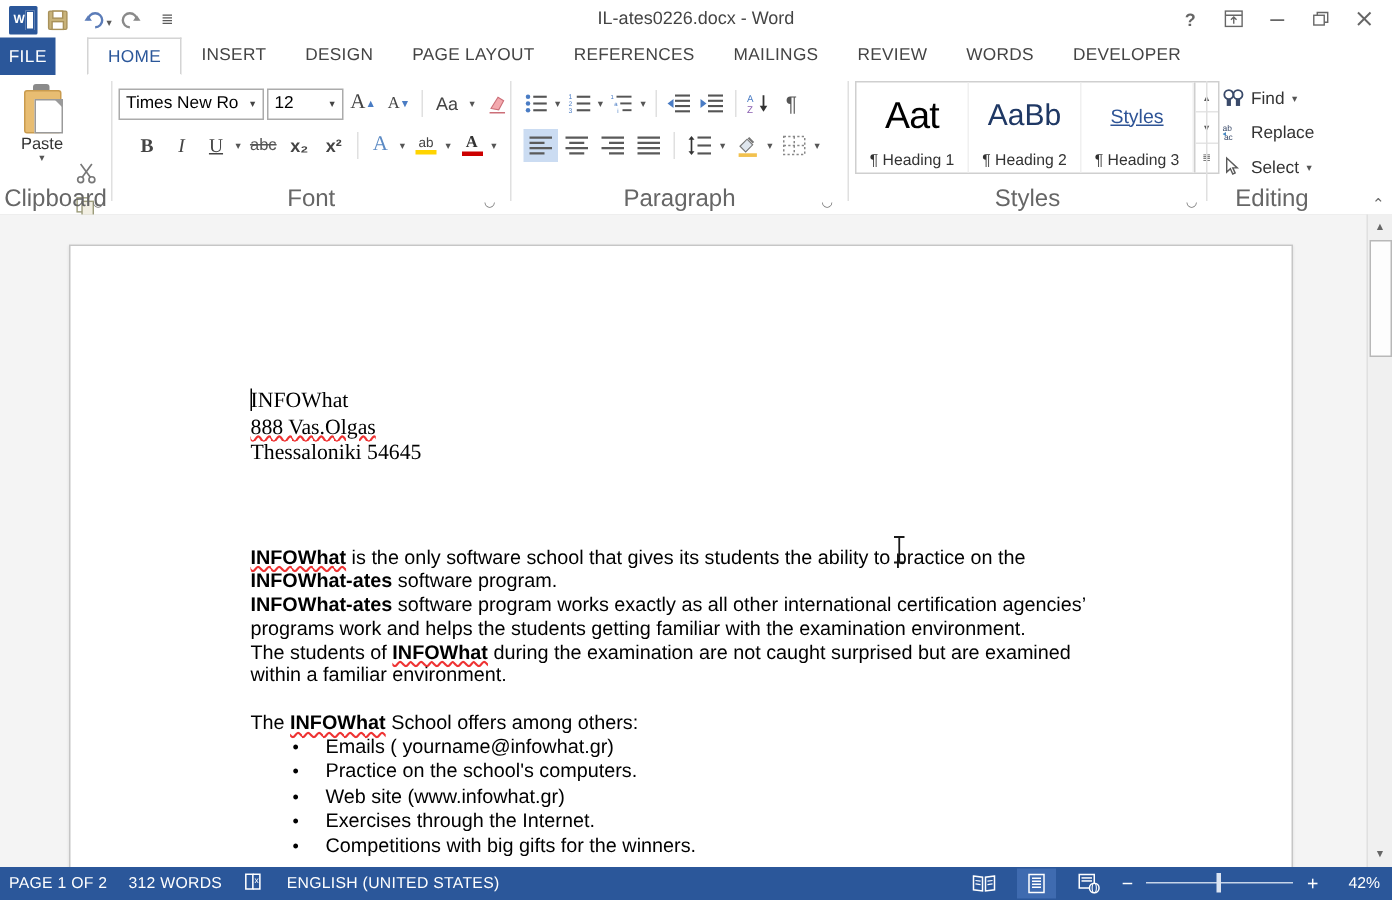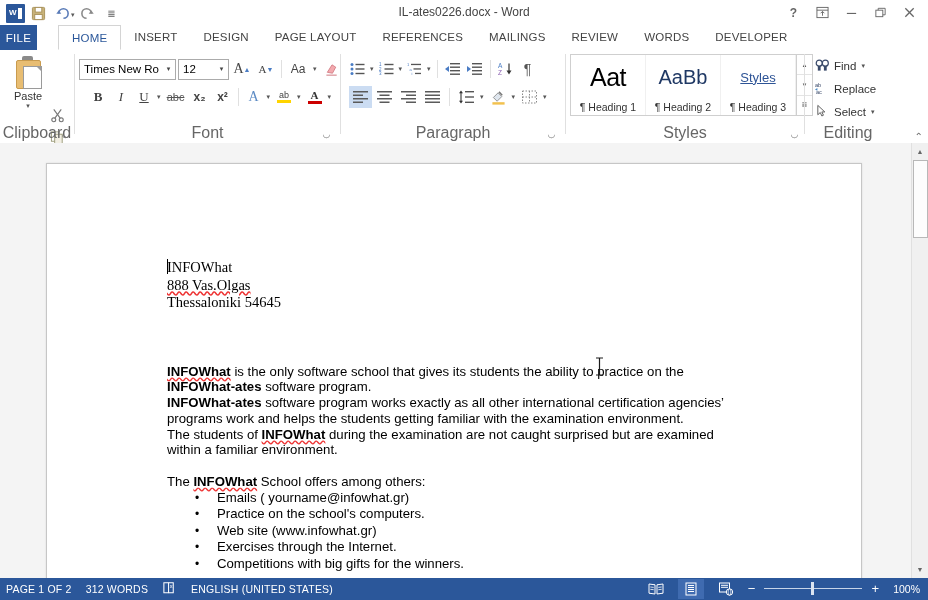--- a/index.html
+++ b/index.html
@@ -770,17 +770,17 @@
           <circle cx="11.5" cy="10" r="3.2" fill="#2b579a" stroke="#fff" stroke-width="1"></circle>
           <ellipse cx="11.5" cy="10" rx="1.4" ry="3.2" fill="none" stroke="#fff" stroke-width="0.7"></ellipse>
         </svg>
       </div>
       <span class="zsign">−</span>
       <div class="zoomtrack">
         <div class="line"></div>
         <div class="knob"></div>
       </div>
       <span class="zsign">+</span>
-      <span class="zpct">100%</span>
+      <span class="zpct">42%</span>
     </div>
   </div>
 
 </div>
 
 </body></html>

